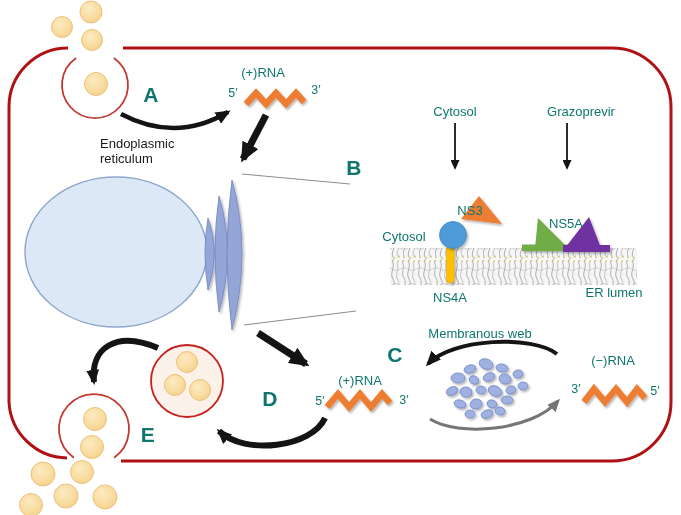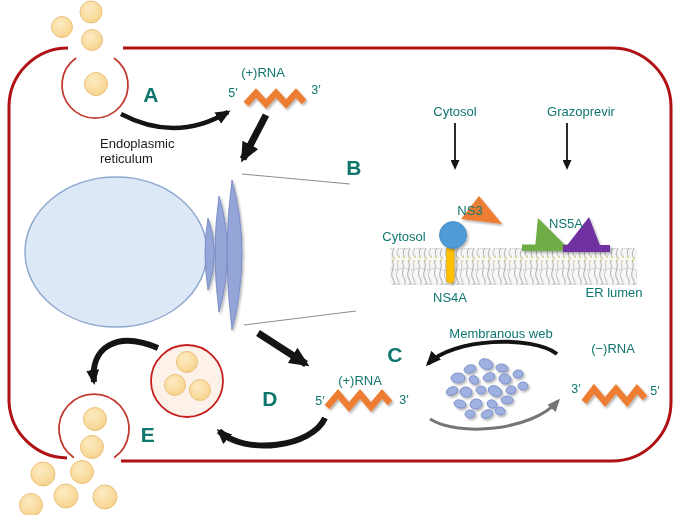--- a/index.html
+++ b/index.html
@@ -181,23 +181,23 @@
 
   <div class="lbl" style="left:455px;top:112px">Cytosol</div>
   <div class="lbl" style="left:581px;top:112px">Grazoprevir</div>
 
   <div class="lbl" style="left:470px;top:211px">NS3</div>
   <div class="lbl" style="left:566px;top:224px">NS5A</div>
   <div class="lbl" style="left:450px;top:298px">NS4A</div>
   <div class="lbl" style="left:404px;top:237px">Cytosol</div>
   <div class="lbl" style="left:614px;top:293px">ER lumen</div>
 
-  <div class="lbl" style="left:501px;top:334px">Membranous web</div>
+  <div class="lbl" style="left:480px;top:334px">Membranous web</div>
 
   <div class="lbl" style="left:360px;top:381px">(+)RNA</div>
   <div class="lbl prime" style="left:320px;top:401px">5′</div>
   <div class="lbl prime" style="left:404px;top:400px">3′</div>
 
-  <div class="lbl" style="left:613px;top:349px">(−)RNA</div>
+  <div class="lbl" style="left:613px;top:361px">(−)RNA</div>
   <div class="lbl prime" style="left:576px;top:389px">3′</div>
   <div class="lbl prime" style="left:655px;top:391px">5′</div>
 
 </div>
 
 </body></html>

